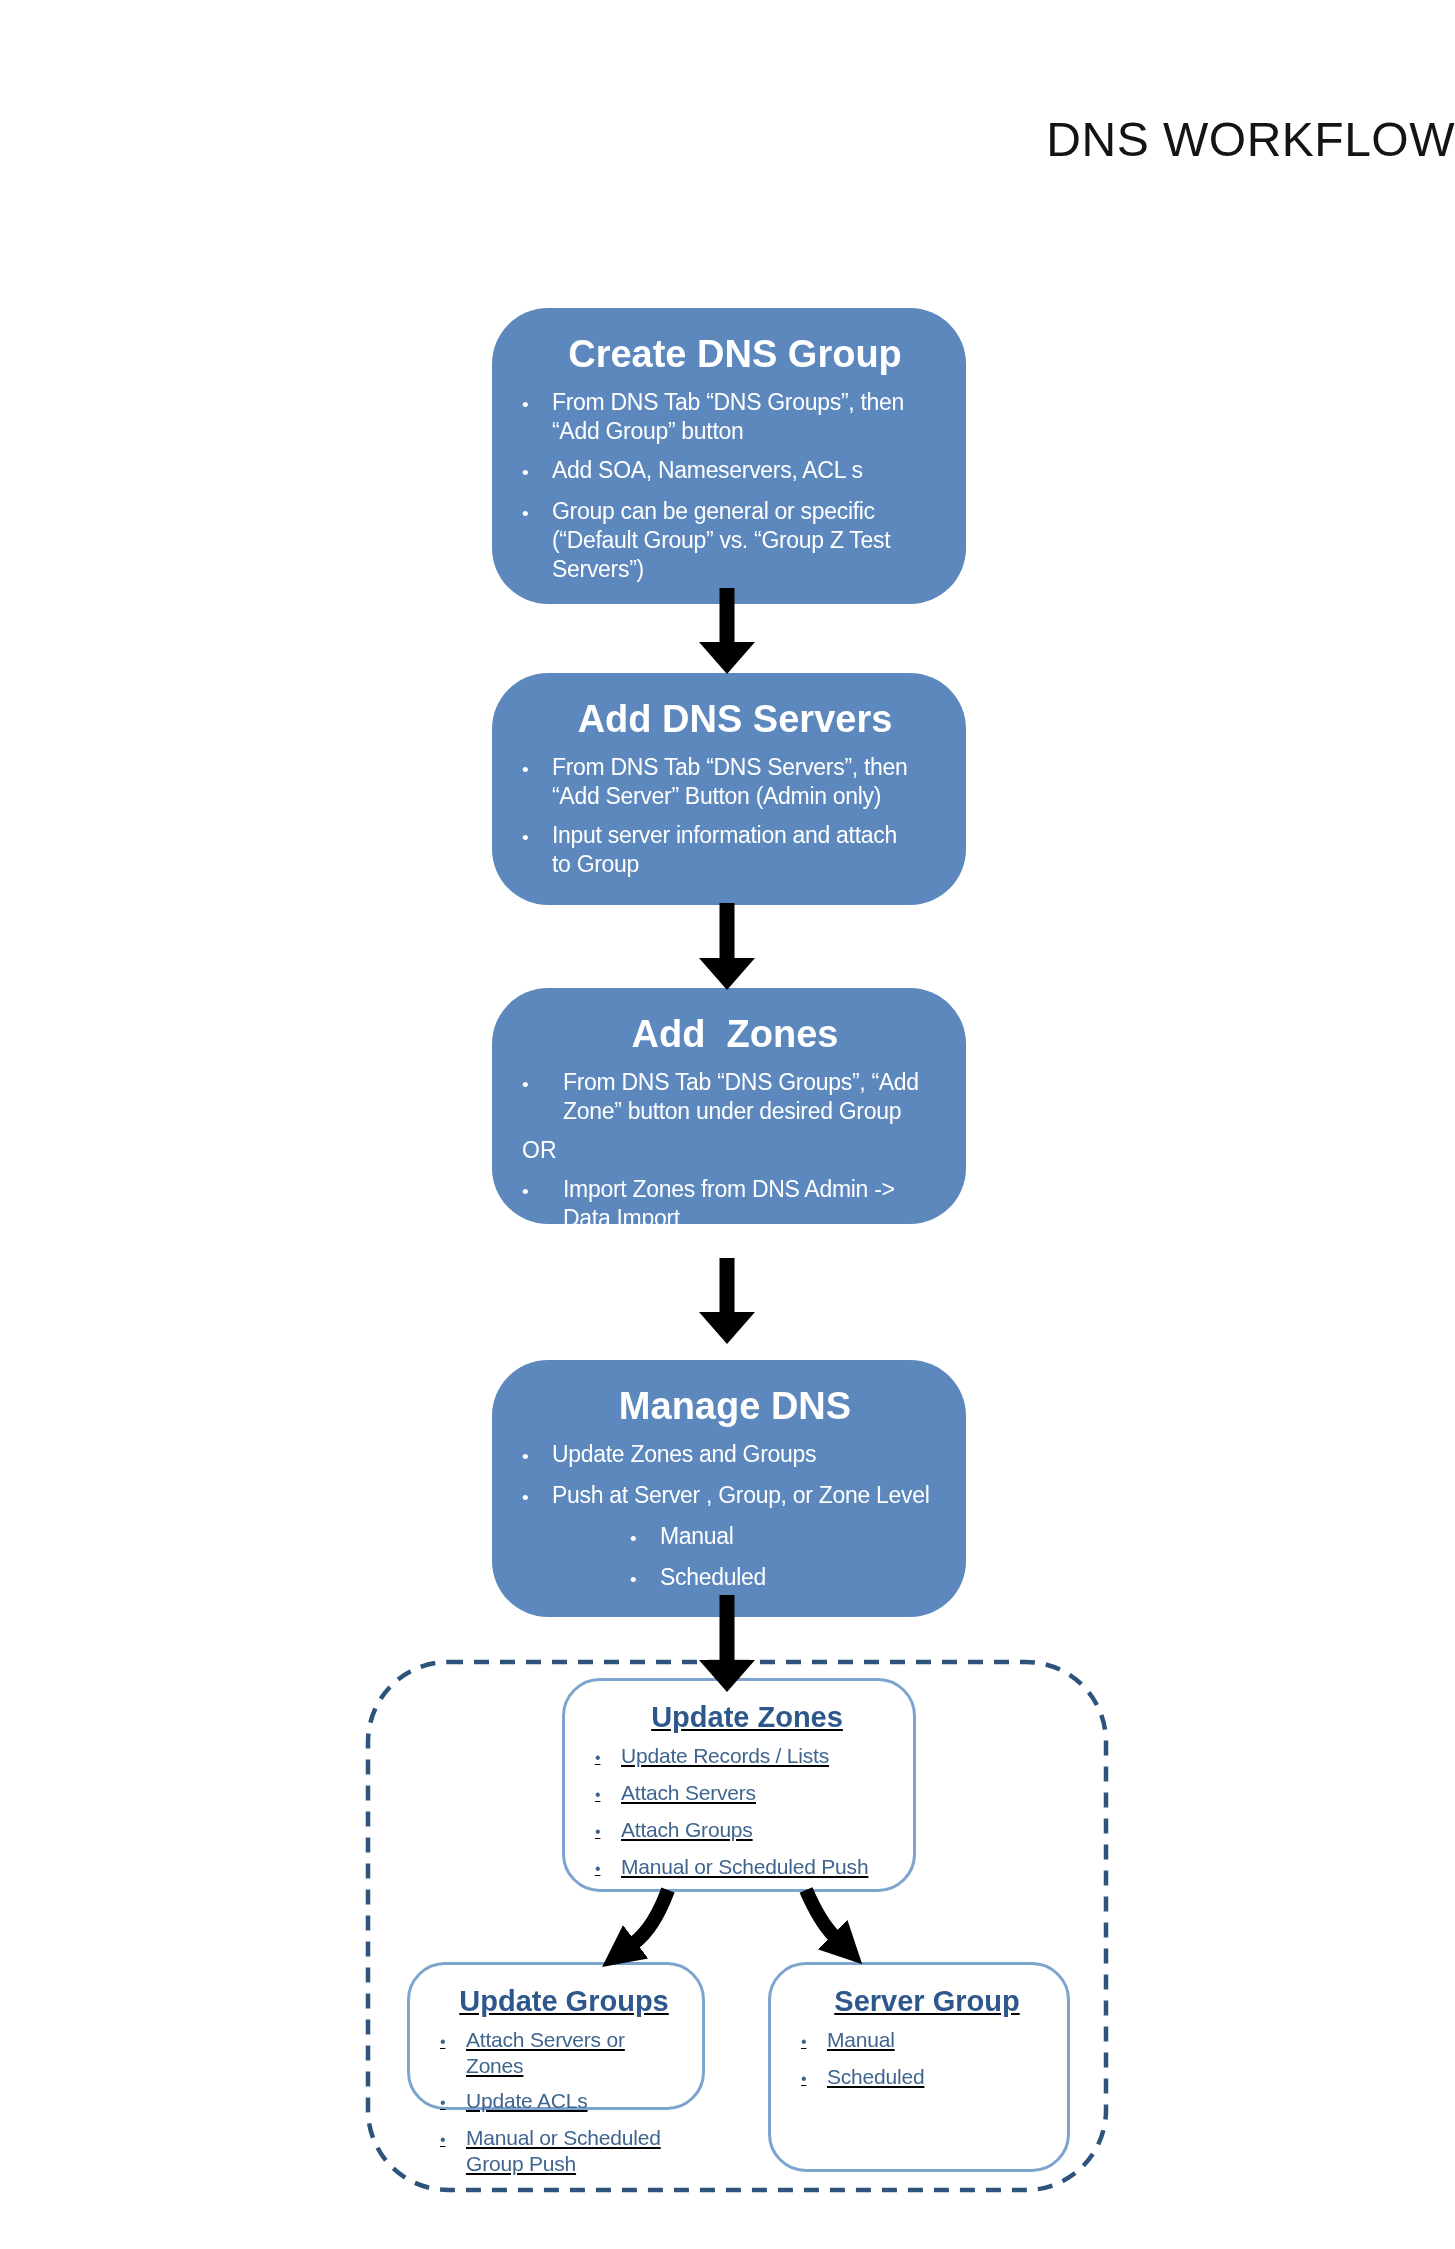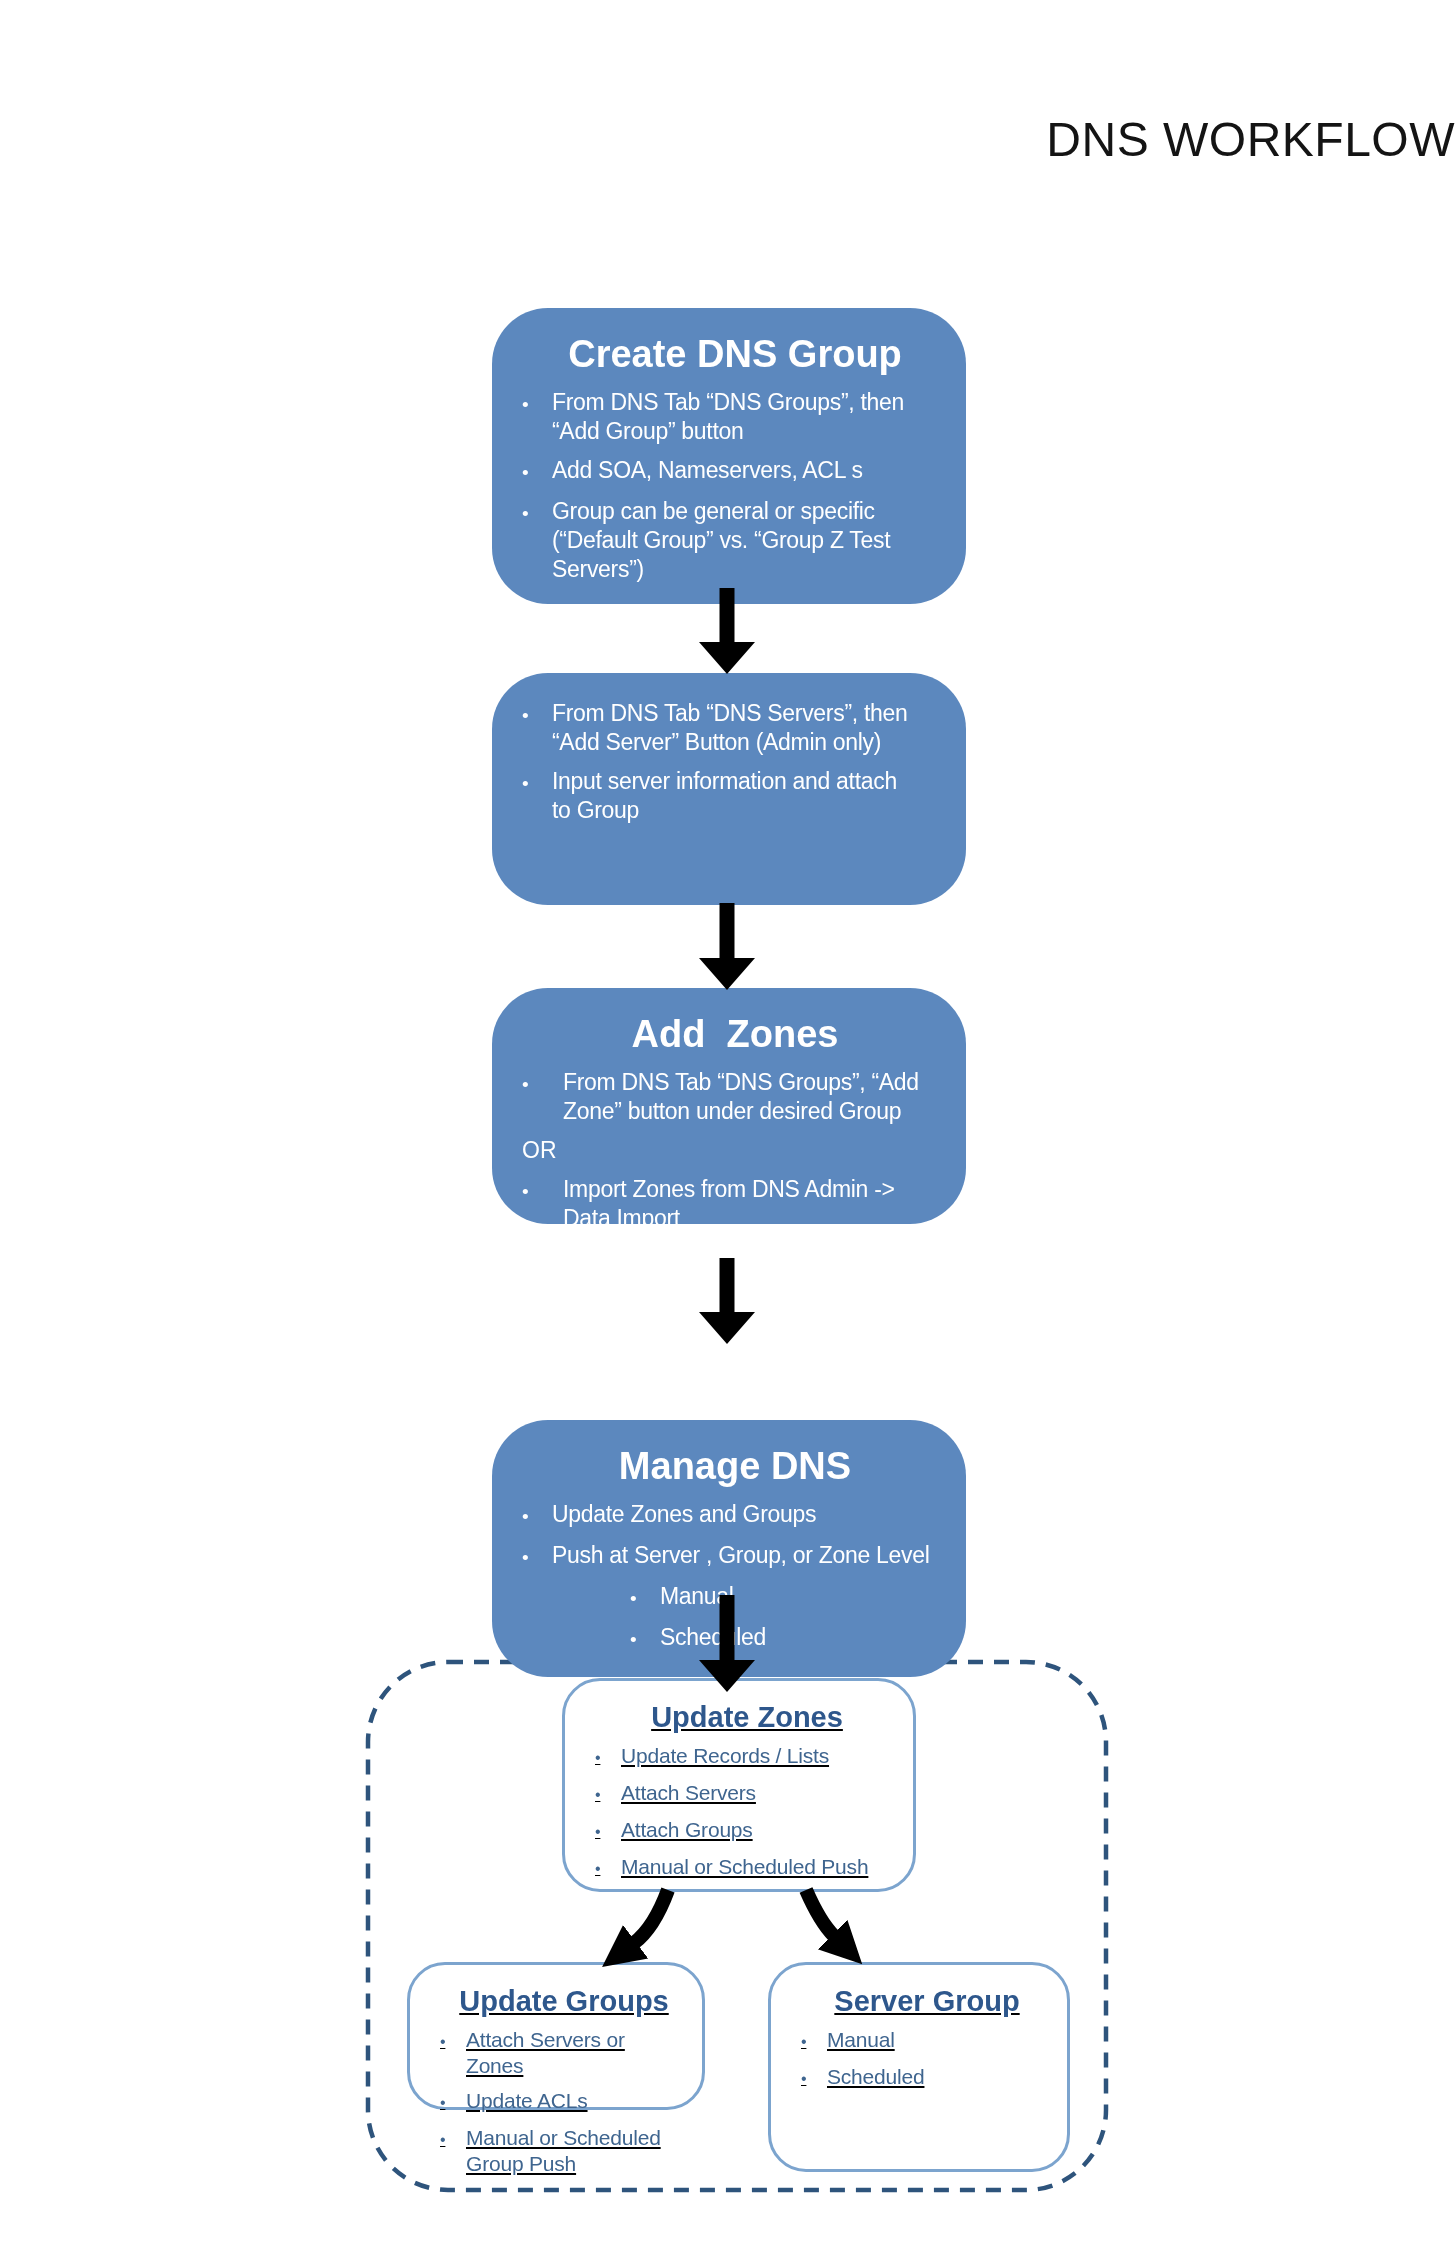--- a/index.html
+++ b/index.html
@@ -47,21 +47,21 @@
   .brow{display:flex;margin-top:10px;font-size:23px;line-height:29px;letter-spacing:-0.3px;}
   .brow .dot{flex:0 0 30px;font-size:19px;padding-top:2px;}
   .brow.wide .dot{flex:0 0 41px;}
   .btxt{white-space:pre-line;}
   .orrow{margin-top:10px;font-size:23px;line-height:29px;}
   .subrow{margin-left:108px;}
 
   .box-create{top:308px;height:296px;}
   .box-servers{top:673px;height:232px;}
   .box-zones{top:988px;height:236px;}
-  .box-manage{top:1420px;height:257px;}
+  .box-manage{top:1360px;height:257px;}
 
   .wbox{
     position:absolute;z-index:2;background:#ffffff;box-sizing:border-box;
     border:3.5px solid var(--wbox_border,#7ca4ce);border-radius:38px;
     padding:12px 14px 10px 30px;
     text-decoration:underline;
   }
   .wbox .wtitle{
     text-align:center;color:var(--wbox_title,#2e578c);
     font-weight:700;font-size:29px;line-height:1.15;margin:8px 0 8px 0;
@@ -96,20 +96,21 @@
     </div>
     <div class="brow">
       <span class="dot">•</span>
       <span class="btxt">Group can be general or specific
 (“Default Group” vs. “Group Z Test
 Servers”)</span>
     </div>
   </div>
 
   <div class="bluebox box-servers">
+    <div class="btitle">Add DNS Servers</div>
     <div class="brow">
       <span class="dot">•</span>
       <span class="btxt">From DNS Tab “DNS Servers”, then
 “Add Server” Button (Admin only)</span>
     </div>
     <div class="brow">
       <span class="dot">•</span>
       <span class="btxt">Input server information and attach
 to Group</span>
     </div>

